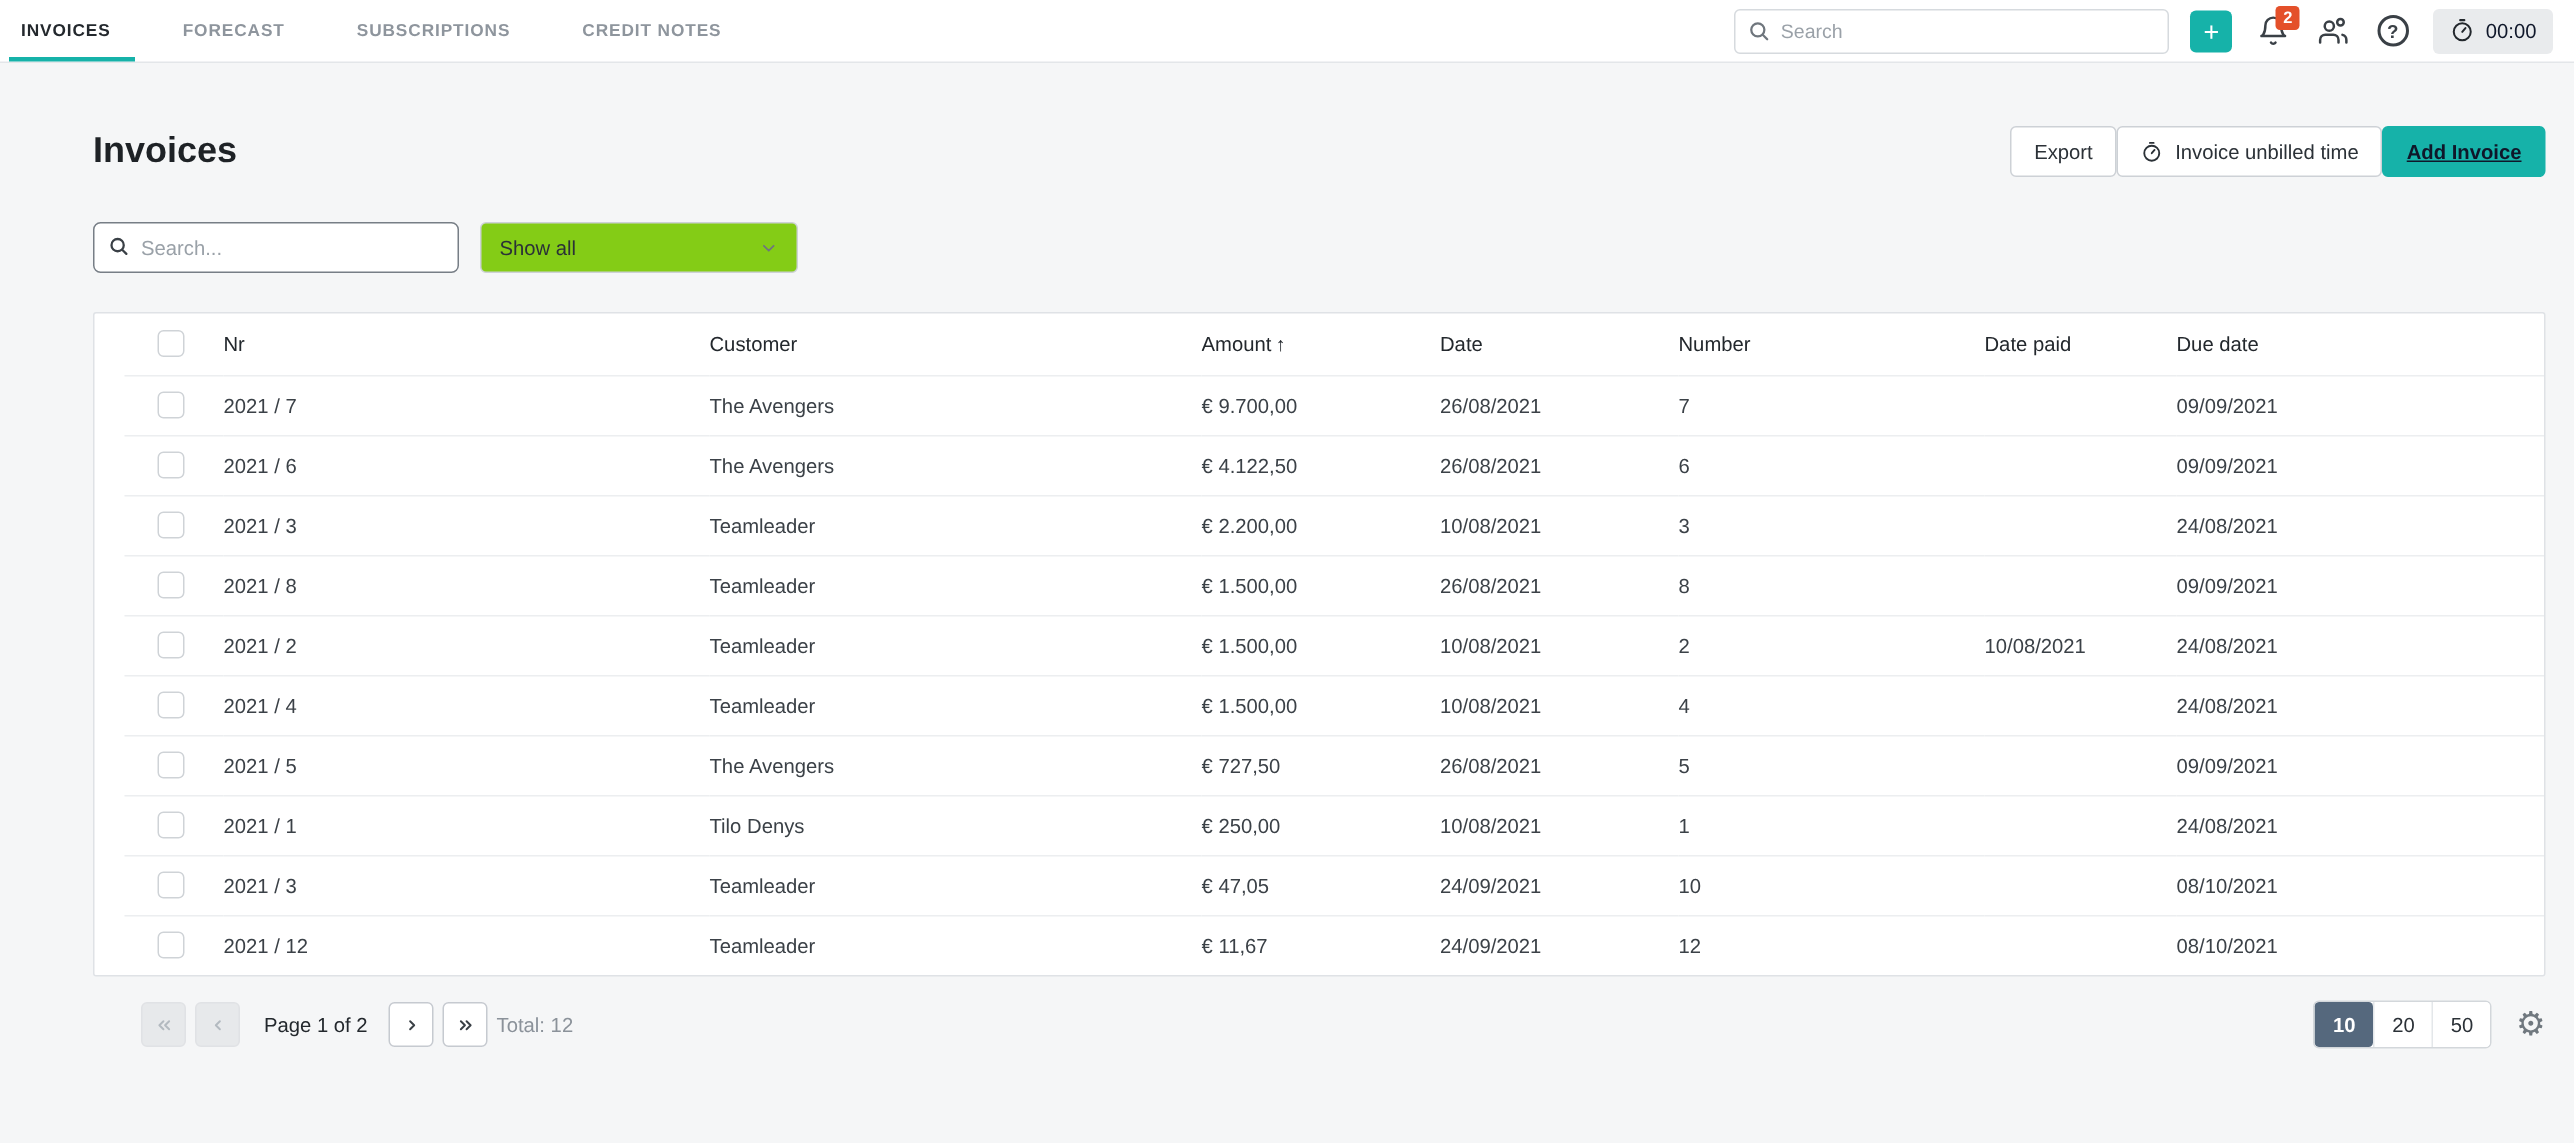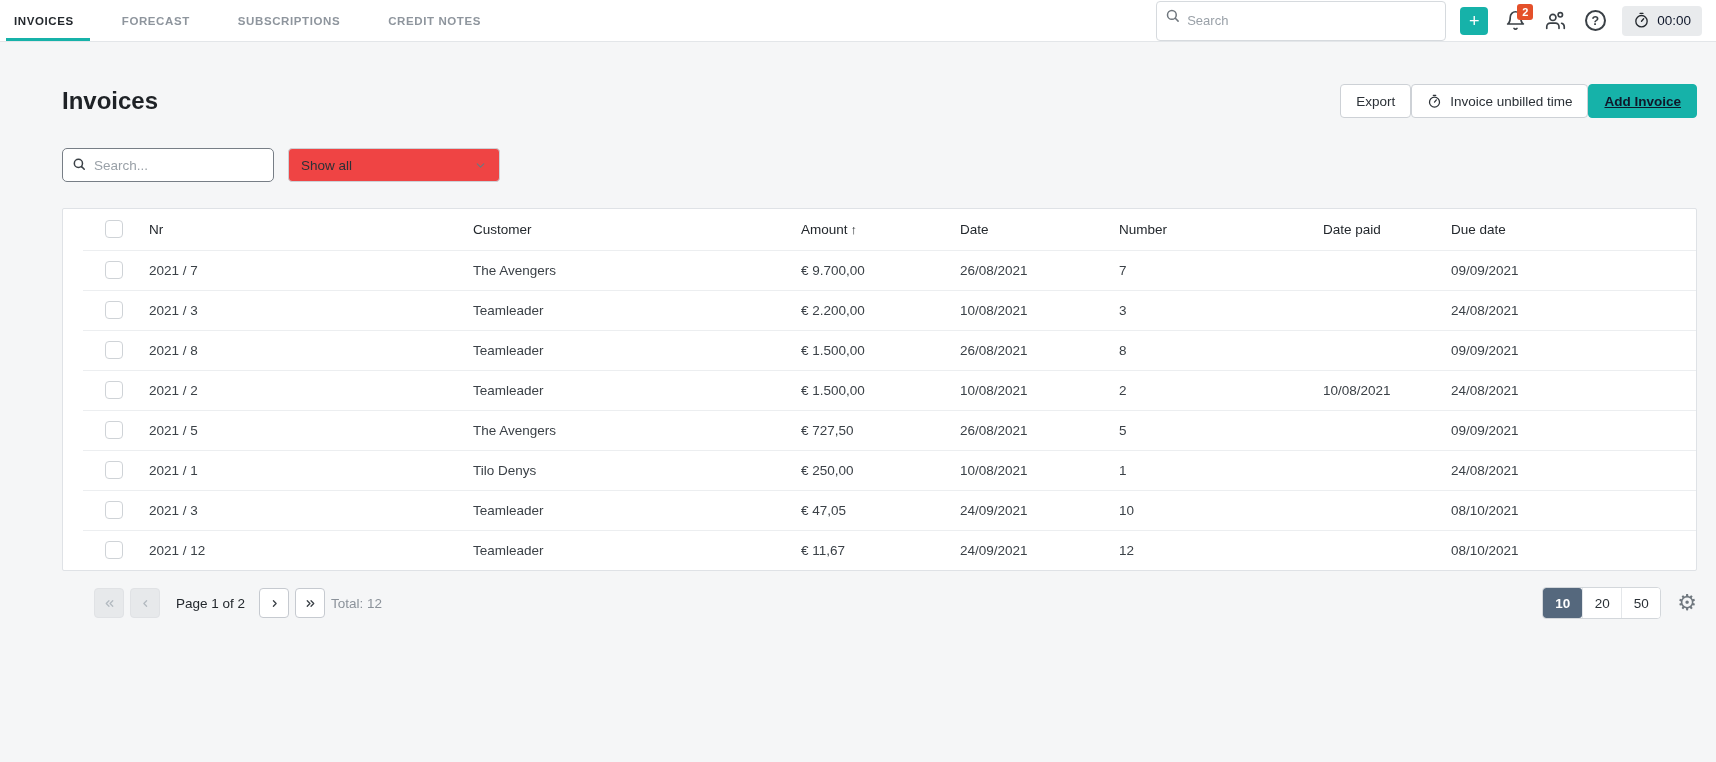--- a/index.html
+++ b/index.html
@@ -44,21 +44,21 @@
   .tab.active { color: #23282d; }
   .tab.active::after {
     content: "";
     position: absolute;
     left: -8px; right: 8px; bottom: 0;
     height: 3px;
     background: var(--accent);
   }
   .topbar-right { display: flex; align-items: center; gap: 14px; }
   .topbar-search {
-    position: relative; width: 290px; height: 40px; border-radius: 13px;
+    position: relative; width: 290px; height: 30px; border-radius: 13px;
   }
   .topbar-search input {
     width: 100%; height: 100%;
     border: 1px solid #d6dade; border-radius: 4px;
     padding: 0 10px 0 30px;
     font-size: 13px; color: #2b3137;
     font-family: inherit;
     outline: none;
     background: #fff;
   }
@@ -128,34 +128,34 @@
   .btn-primary {
     background: var(--accent);
     border-color: var(--accent);
     color: #0f172a;
     font-weight: 700;
     text-decoration: underline;
   }
 
   
   .filters { display: flex; align-items: center; gap: 14px; margin-top: 30px; }
-  .filter-search { position: relative; width: 212px; height: 34px; }
+  .filter-search { position: relative; width: 244px; height: 34px; }
   .filter-search input {
     width: 100%; height: 100%;
     border: 1.5px solid #777e86; border-radius: 5px;
     padding: 0 10px 0 31px;
     font-size: 13.5px; color: #2b3137; font-family: inherit; outline: none;
     background: #fff;
   }
   .filter-search input::placeholder { color: #9aa1a8; }
   .filter-search .mag { position: absolute; left: 10px; top: 9px; width: 14px; height: 14px; color: #3a4046; }
   .filter-select {
     width: 212px; height: 34px;
     border: 1px solid #cdd1d6; border-radius: 4px;
-    background: #ef4444;
+    background: #84cc16;
     display: flex; align-items: center; justify-content: space-between;
     padding: 0 12px;
     font-size: 13.5px; color: #2b3137;
     cursor: pointer;
   }
   .filter-select svg { width: 13px; height: 13px; color: #6f767d; }
 
   
   .table-card {
     margin-top: 26px;
@@ -353,20 +353,30 @@
           <td>2021 / 7</td>
           <td>The Avengers</td>
           <td>€ 9.700,00</td>
           <td>26/08/2021</td>
           <td>7</td>
           <td></td>
           <td>09/09/2021</td>
         </tr>
         <tr>
           <td class="cell-check"><span class="checkbox"></span></td>
+          <td>2021 / 6</td>
+          <td>The Avengers</td>
+          <td>€ 4.122,50</td>
+          <td>26/08/2021</td>
+          <td>6</td>
+          <td></td>
+          <td>09/09/2021</td>
+        </tr>
+        <tr>
+          <td class="cell-check"><span class="checkbox"></span></td>
           <td>2021 / 3</td>
           <td>Teamleader</td>
           <td>€ 2.200,00</td>
           <td>10/08/2021</td>
           <td>3</td>
           <td></td>
           <td>24/08/2021</td>
         </tr>
         <tr>
           <td class="cell-check"><span class="checkbox"></span></td>
@@ -379,20 +389,30 @@
           <td>09/09/2021</td>
         </tr>
         <tr>
           <td class="cell-check"><span class="checkbox"></span></td>
           <td>2021 / 2</td>
           <td>Teamleader</td>
           <td>€ 1.500,00</td>
           <td>10/08/2021</td>
           <td>2</td>
           <td>10/08/2021</td>
+          <td>24/08/2021</td>
+        </tr>
+        <tr>
+          <td class="cell-check"><span class="checkbox"></span></td>
+          <td>2021 / 4</td>
+          <td>Teamleader</td>
+          <td>€ 1.500,00</td>
+          <td>10/08/2021</td>
+          <td>4</td>
+          <td></td>
           <td>24/08/2021</td>
         </tr>
         <tr>
           <td class="cell-check"><span class="checkbox"></span></td>
           <td>2021 / 5</td>
           <td>The Avengers</td>
           <td>€ 727,50</td>
           <td>26/08/2021</td>
           <td>5</td>
           <td></td>

